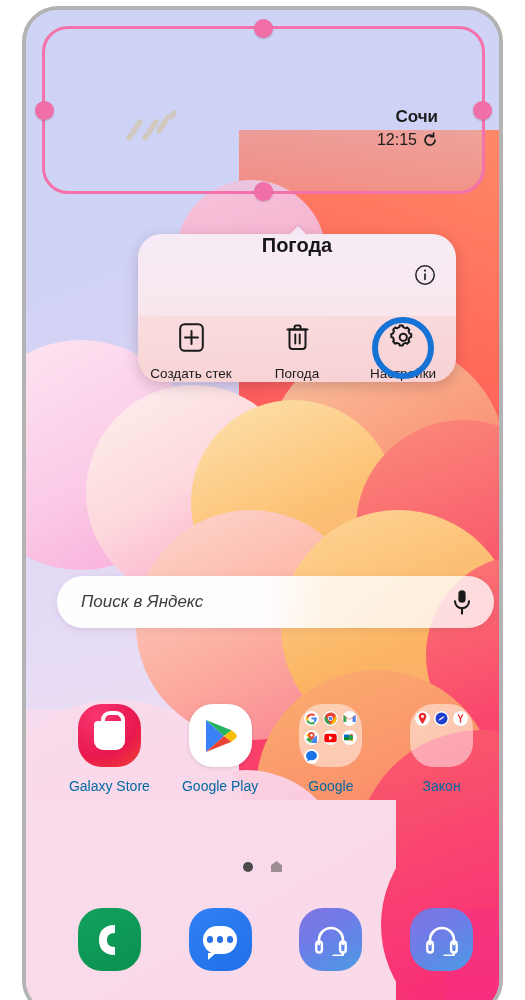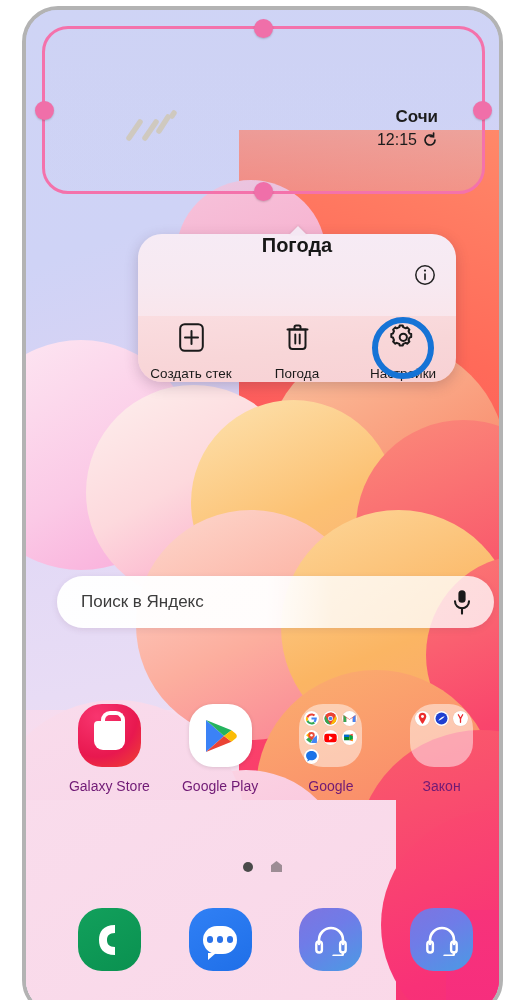--- a/index.html
+++ b/index.html
@@ -152,39 +152,39 @@
   .search-bar {
     position:absolute;
     left: 31px; top: 566px;
     width: 437px; height: 52px;
     border-radius: 26px;
     background: linear-gradient(90deg, rgba(255,255,255,0.97) 0%, rgba(255,255,255,0.97) 48%, rgba(255,255,255,0.80) 63%, rgba(255,255,255,0.76) 100%);
     display:flex; align-items:center;
     box-shadow: 0 2px 6px rgba(110,60,90,0.12);
     z-index: 12;
   }
-  .search-text { margin-left:24px; font-size:17px; color:#3c3c3c; }
+  .search-text { margin-left:24px; font-size:17px; color:#3c3c3c;font-style:italic; }
   .mic-icon { position:absolute; right:22px; top:50%; margin-top:-13px; width:20px;height:26px; }
 
   
   .app-row {
     position:absolute; left:28px; width:443px;
     display:flex; justify-content:space-around;
     z-index: 12;
   }
   .app-row.row1 { top: 694px; }
   .app { width:100px; display:flex; flex-direction:column; align-items:center; }
   .app-ico {
     width: 63px; height: 63px;
     border-radius: 38% / 38%;
     position:relative;
     display:flex; align-items:center; justify-content:center;
   }
   .app-label {
-    margin-top: 11px; font-size:14px; color:#701a75;
+    margin-top: 11px; font-size:14px; color:#0369a1;
     white-space:nowrap; font-weight:400;
   }
 
   .folder {
     background: rgba(255,255,255,0.48);
     padding: 6px;
     box-sizing: border-box;
     display:block;
   }
   .folder-grid {

